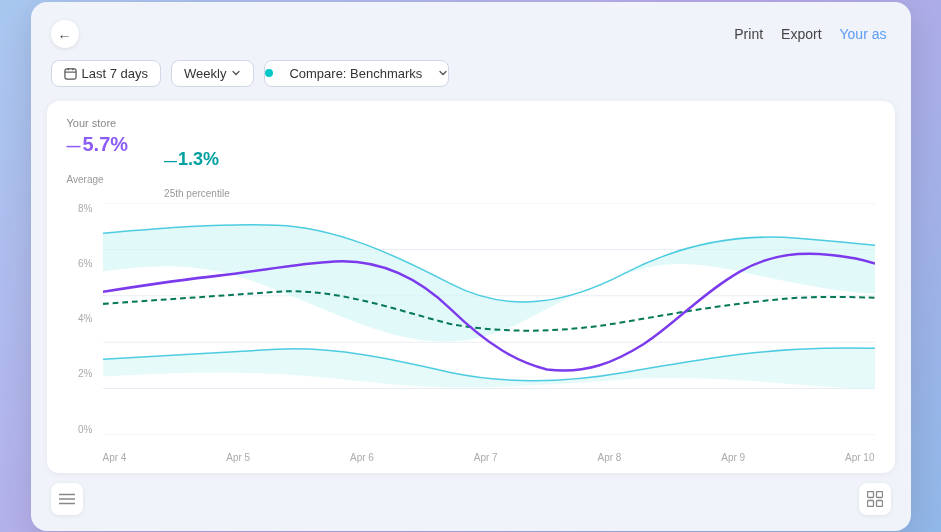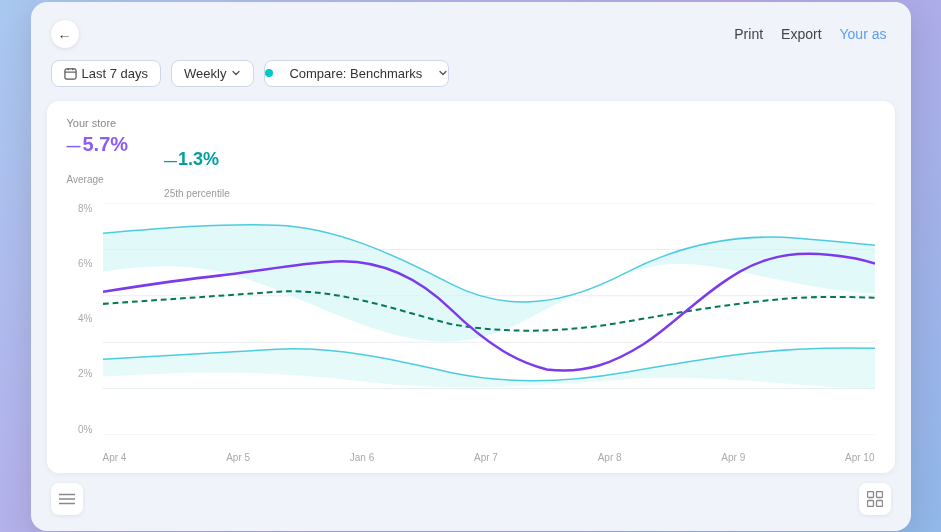--- a/index.html
+++ b/index.html
@@ -282,21 +282,21 @@
 
           <path d="M0,100 C60,96 120,92 180,88 C240,84 300,105 360,120 C420,130 480,128 540,118 C600,108 660,98 720,94 C760,92 800,94 800,94" fill="none" stroke="#047857" stroke-width="2" stroke-dasharray="6,4"></path>
 
           <path d="M0,88 C40,82 80,76 120,72 C160,68 200,60 240,58 C280,56 320,68 360,105 C400,142 430,158 460,165 C500,170 530,158 560,140 C590,122 620,90 660,68 C700,46 740,48 780,55 C790,57 800,60 800,60" fill="none" stroke="#7c3aed" stroke-width="2.5"></path>
         </svg>
       </div>
 
       <div class="x-labels">
         <span class="x-label">Apr 4</span>
         <span class="x-label">Apr 5</span>
-        <span class="x-label">Jan 6</span>
+        <span class="x-label">Apr 6</span>
         <span class="x-label">Apr 7</span>
         <span class="x-label">Apr 8</span>
         <span class="x-label">Apr 9</span>
         <span class="x-label">Apr 10</span>
       </div>
     </div>
   </div>
 
   <div class="bottom-bar">
     <div class="bottom-icon">

